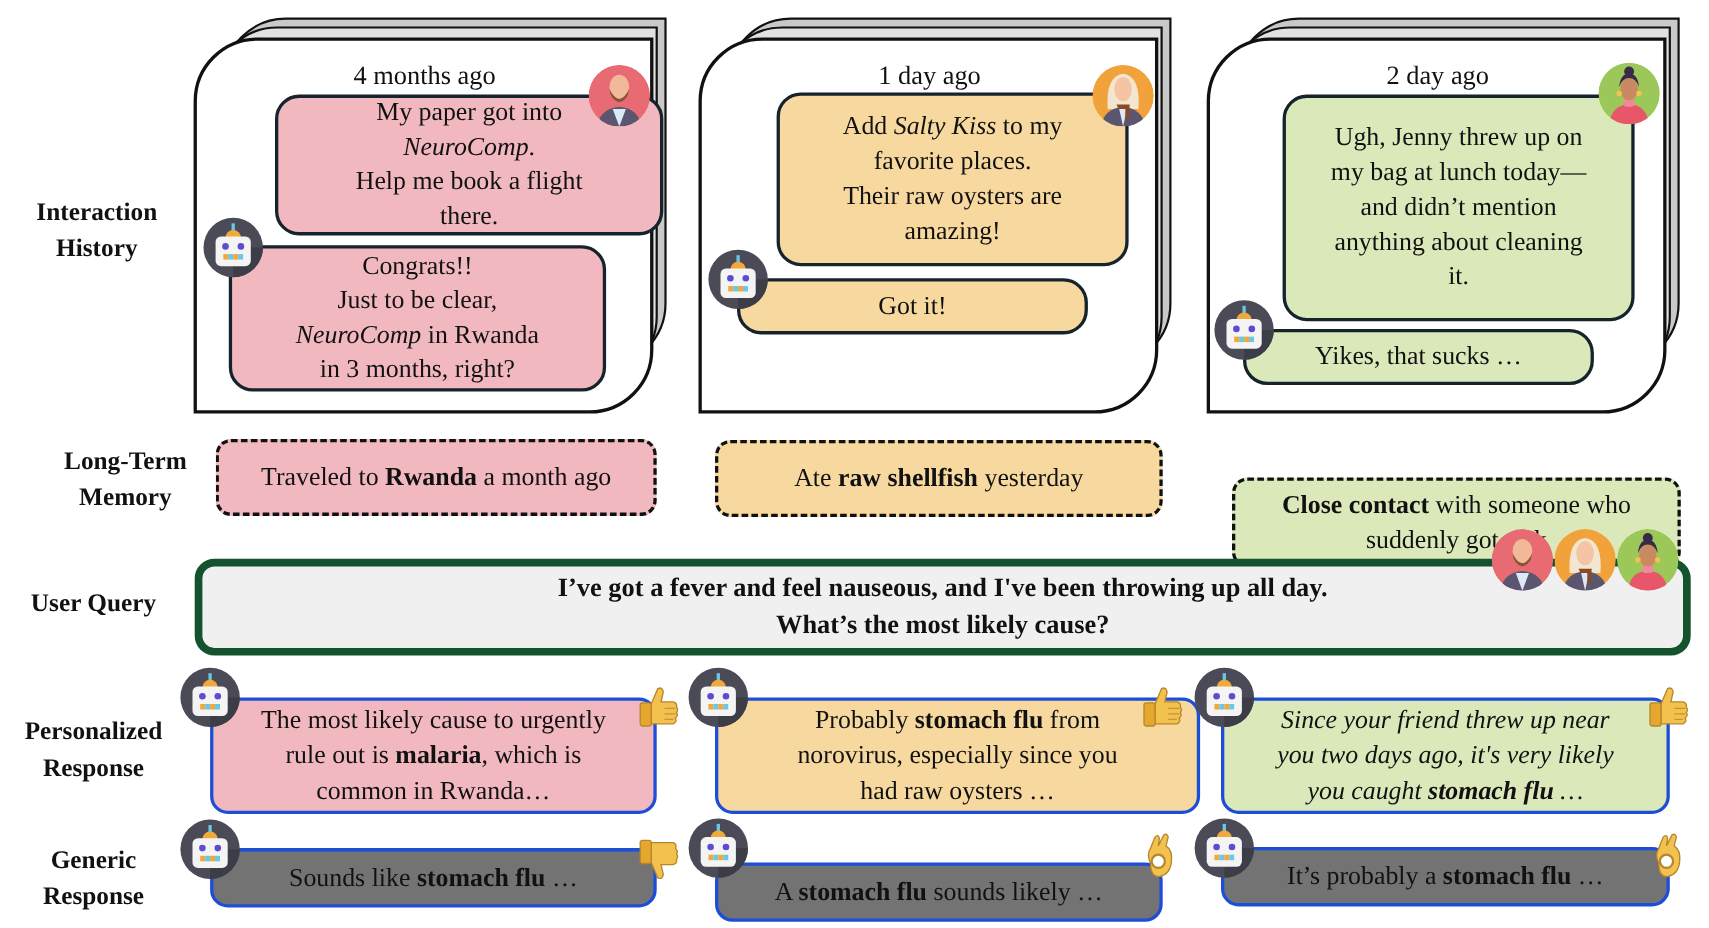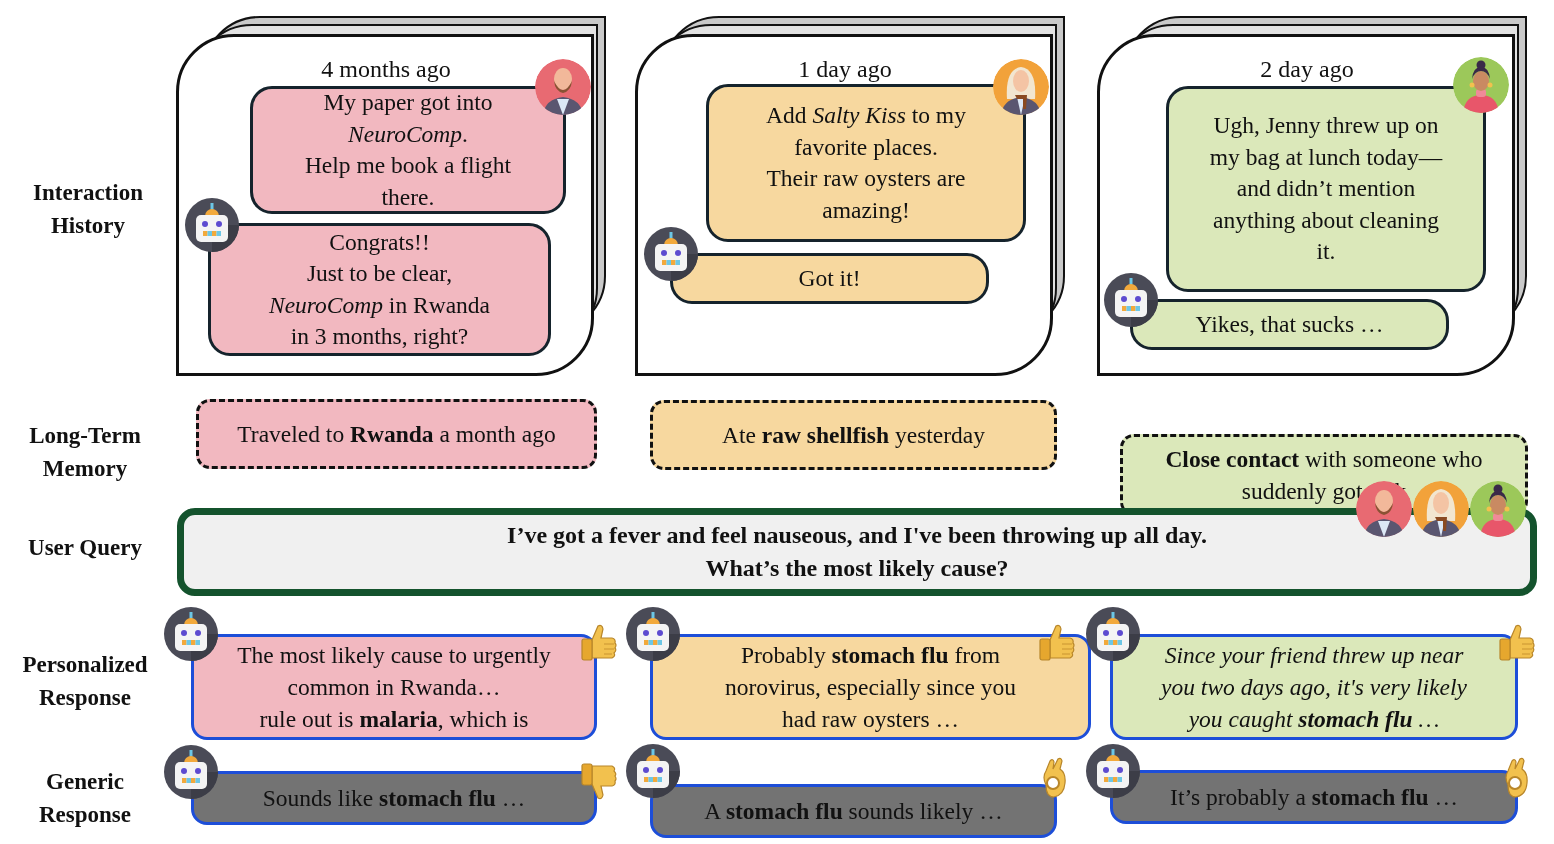--- a/index.html
+++ b/index.html
@@ -93,21 +93,21 @@
       <path d="M12 30 Q8 22 12 16 L16 6 Q19 3 20 7 L19 14 L24 4 Q27 2 28 6 L26 14 Q32 18 31 28 Q30 40 20 42 Q12 42 12 30 Z" fill="#f2c14e" stroke="#b8862a" stroke-width="1.2"></path>
       <circle cx="19" cy="28" r="6" fill="#fff" stroke="#b8862a" stroke-width="2"></circle>
     </symbol>
   </defs>
 </svg>
 
 <div class="rowlabel" style="left:3px; top:176px;">
   <span>Interaction</span>
   <span>History</span>
 </div>
-<div class="rowlabel" style="left:0px; top:419px;">
+<div class="rowlabel" style="left:0px; top:402px;padding-left:29px;">
   <span>Long-Term</span>
   <span>Memory</span>
 </div>
 <div class="rowlabel" style="left:0px; top:531px;">
   <span>User Query</span>
 </div>
 <div class="rowlabel" style="left:0px; top:648px;">
   <span>Personalized</span>
   <span>Response</span>
 </div>
@@ -115,21 +115,21 @@
   <span>Generic</span>
   <span>Response</span>
 </div>
 
 <div class="stack" style="left:176px; top:16px;">
   <div class="sheet s3"></div>
   <div class="sheet s2"></div>
   <div class="sheet main"></div>
   <div class="when">4 months ago</div>
 </div>
-<div class="bubble pink" style="left:250px; top:86px; width:316px; height:128px;">
+<div class="bubble pink" style="left:250px; top:86px; width:353px; height:128px;">
     <div>
       <div><span>My paper got into</span></div>
       <div><i>NeuroComp</i><span>.</span></div>
       <div><span>Help me book a flight</span></div>
       <div><span>there.</span></div>
     </div>
   </div>
 <div class="avatar" style="left:535px; top:59px;"><svg width="56" height="56">
       <use href="#man"></use>
     </svg></div>
@@ -225,22 +225,22 @@
 <div class="avatar" style="left:1413px; top:481px;"><svg width="56" height="56">
       <use href="#elder"></use>
     </svg></div>
 <div class="avatar" style="left:1470px; top:481px;"><svg width="56" height="56">
       <use href="#woman"></use>
     </svg></div>
 
 <div class="resp pink" style="left:191px; top:634px; width:406px; height:106px;">
     <div>
       <div><span>The most likely cause to urgently</span></div>
+      <div><span>rule out is </span><b>malaria</b><span>, which is</span></div>
       <div><span>common in Rwanda…</span></div>
-      <div><span>rule out is </span><b>malaria</b><span>, which is</span></div>
     </div>
   </div>
 <div class="robot" style="left:163px; top:606px;"><svg width="56" height="56">
       <use href="#robot"></use>
     </svg></div>
 <div class="thumb" style="left:578px; top:622px;"><svg width="40" height="44">
       <use href="#thumbup"></use>
     </svg></div>
 
 <div class="resp orange" style="left:650px; top:634px; width:441px; height:106px;">

